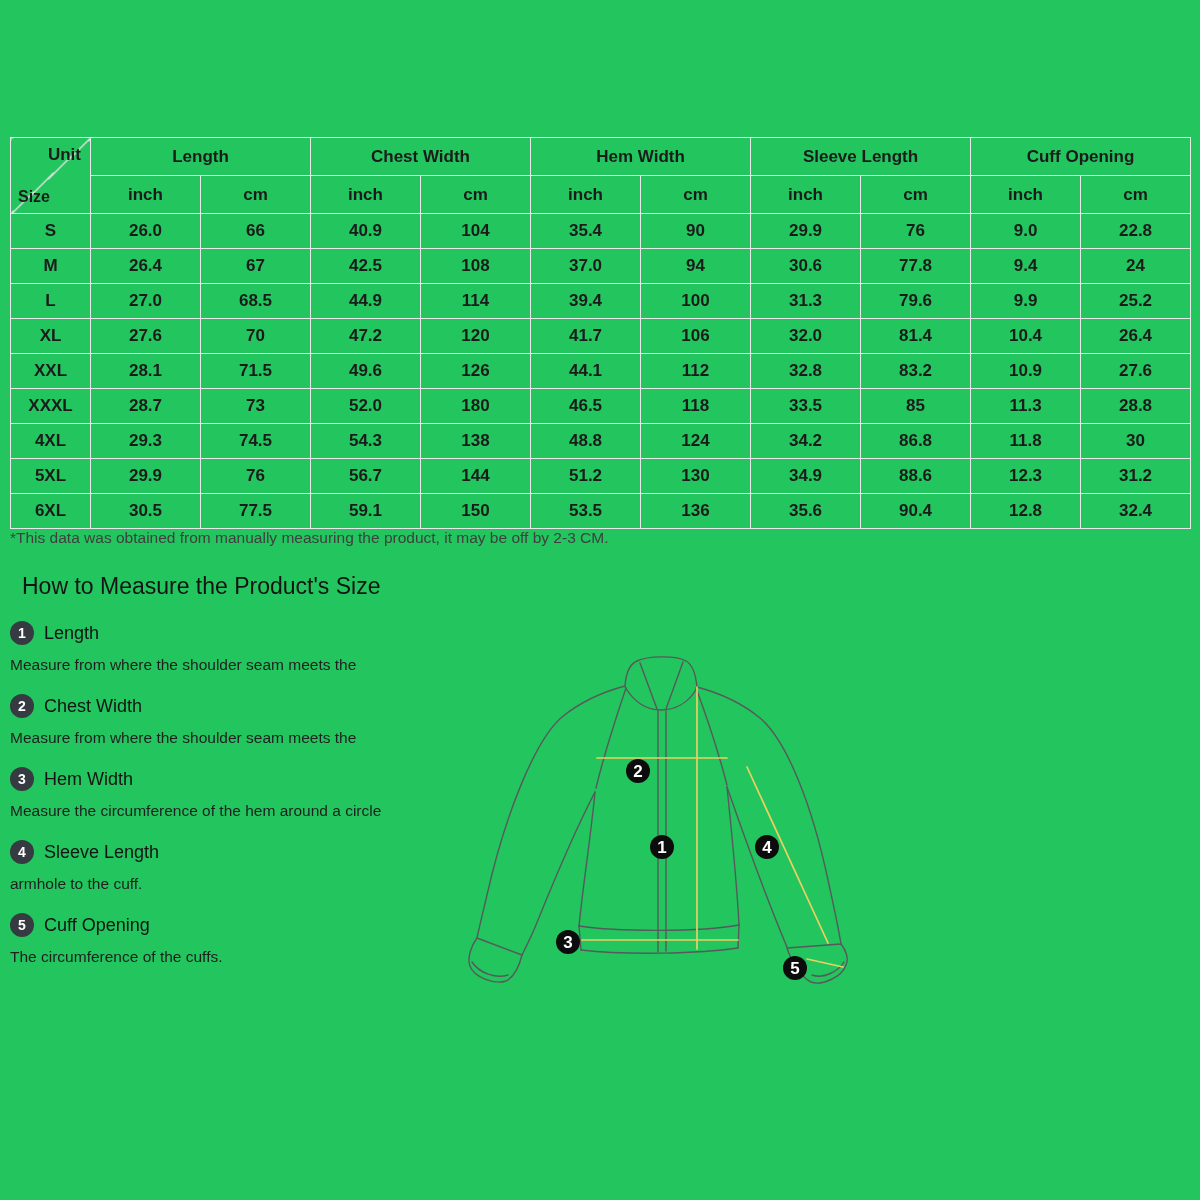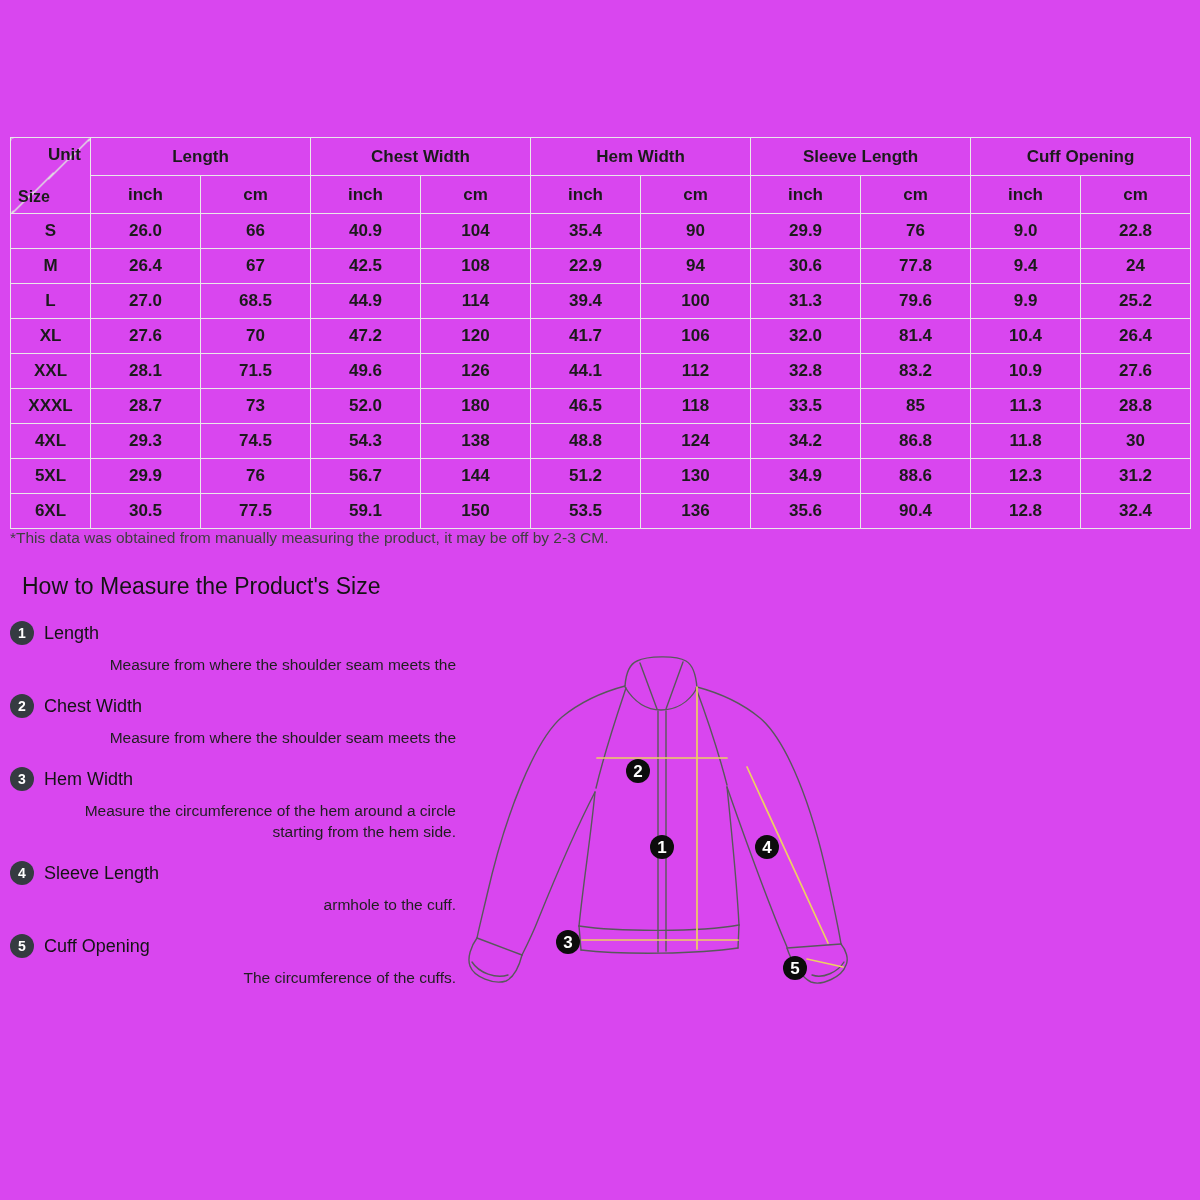--- a/index.html
+++ b/index.html
@@ -13,21 +13,21 @@
     --heading-text:#141414;
     --body-text:#1F1F1F;
   }
   *{box-sizing:border-box;}
   html,body{margin:0;padding:0;}
   body{
     width:1200px;height:1200px;background:#ffffff;
     font-family:"Liberation Sans","DejaVu Sans",sans-serif;
     position:relative;overflow:hidden;
   }
-  .page{position:absolute;left:0;top:0;width:1200px;height:1200px;background:#d946ef;}
+  .page{position:absolute;left:0;top:0;width:1200px;height:1200px;background:#22c55e;}
 
   
   table.size-table{
     position:absolute;left:10px;top:137px;width:1180px;
     border-collapse:collapse;table-layout:fixed;
   }
   table.size-table th,table.size-table td{
     border:1px solid var(--table-grid);
     text-align:center;vertical-align:middle;
     font-size:17px;font-weight:700;color:var(--table-text);
@@ -58,21 +58,21 @@
 
   
   .guide-list{position:absolute;left:10px;top:621px;width:446px;}
   .step-head{display:flex;align-items:center;gap:10px;height:24px;margin-bottom:9px;}
   .step-badge{
     width:24px;height:24px;border-radius:50%;background:var(--step-badge);
     color:#fff;font-size:14px;font-weight:700;
     display:flex;align-items:center;justify-content:center;flex:0 0 24px;
   }
   .step-label{font-size:18px;color:var(--heading-text);}
-  .step-desc{margin:0 0 19px 0;text-align:right;}
+  .step-desc{margin:0 0 19px 0;}
   .step-desc .line{font-size:15.5px;line-height:21px;color:var(--body-text);}
 
   
   svg.jacket{position:absolute;left:450px;top:645px;width:410px;height:370px;}
   .outline path{fill:none;stroke:var(--jacket-outline);stroke-width:1.4;stroke-linecap:round;stroke-linejoin:round;}
   .mlines path{fill:none;stroke:var(--measure-line);stroke-width:1.7;stroke-linecap:round;}
   .dbadge circle{fill:var(--diagram-badge);}
   .dbadge text{fill:#ffffff;font-family:"Liberation Sans","DejaVu Sans",sans-serif;font-size:17px;font-weight:700;text-anchor:middle;}
 </style>
 </head>
@@ -132,21 +132,21 @@
           <td>76</td>
           <td>9.0</td>
           <td>22.8</td>
         </tr>
         <tr>
           <td>M</td>
           <td>26.4</td>
           <td>67</td>
           <td>42.5</td>
           <td>108</td>
-          <td>22.9</td>
+          <td>37.0</td>
           <td>94</td>
           <td>30.6</td>
           <td>77.8</td>
           <td>9.4</td>
           <td>24</td>
         </tr>
         <tr>
           <td>L</td>
           <td>27.0</td>
           <td>68.5</td>
@@ -263,21 +263,20 @@
           <div class="line">Measure from where the shoulder seam meets the</div>
         </div>
       </div>
       <div>
         <div class="step-head">
           <span class="step-badge">3</span>
           <span class="step-label">Hem Width</span>
         </div>
         <div class="step-desc">
           <div class="line">Measure the circumference of the hem around a circle</div>
-          <div class="line">starting from the hem side.</div>
         </div>
       </div>
       <div>
         <div class="step-head">
           <span class="step-badge">4</span>
           <span class="step-label">Sleeve Length</span>
         </div>
         <div class="step-desc">
           <div class="line">armhole to the cuff.</div>
         </div>

